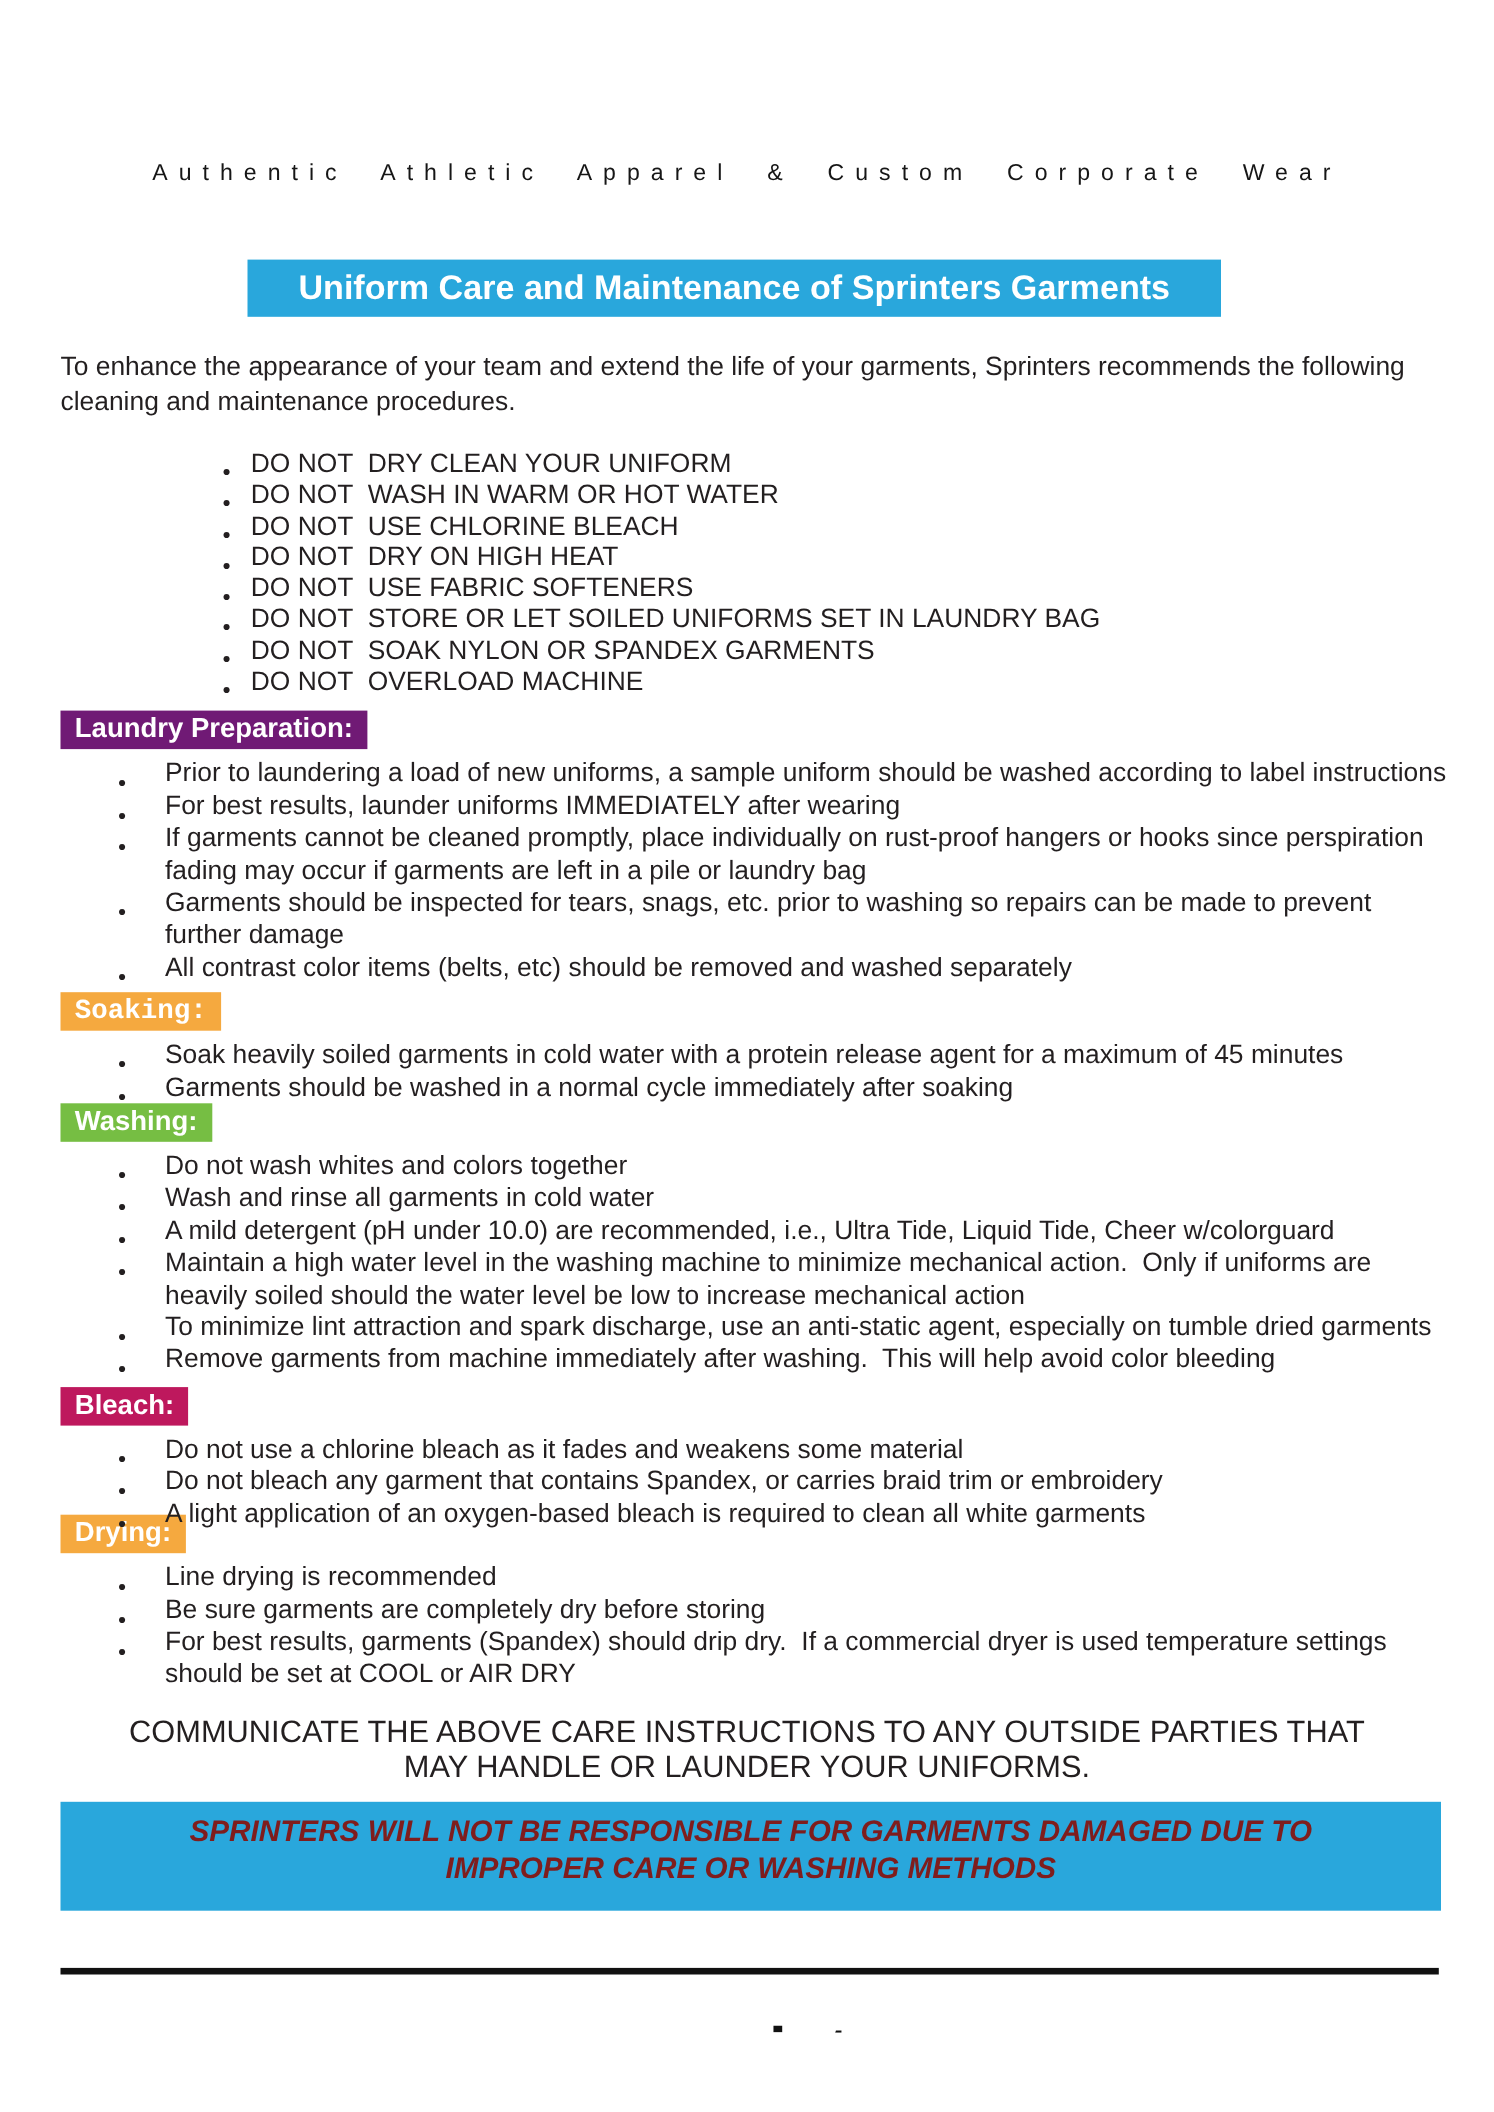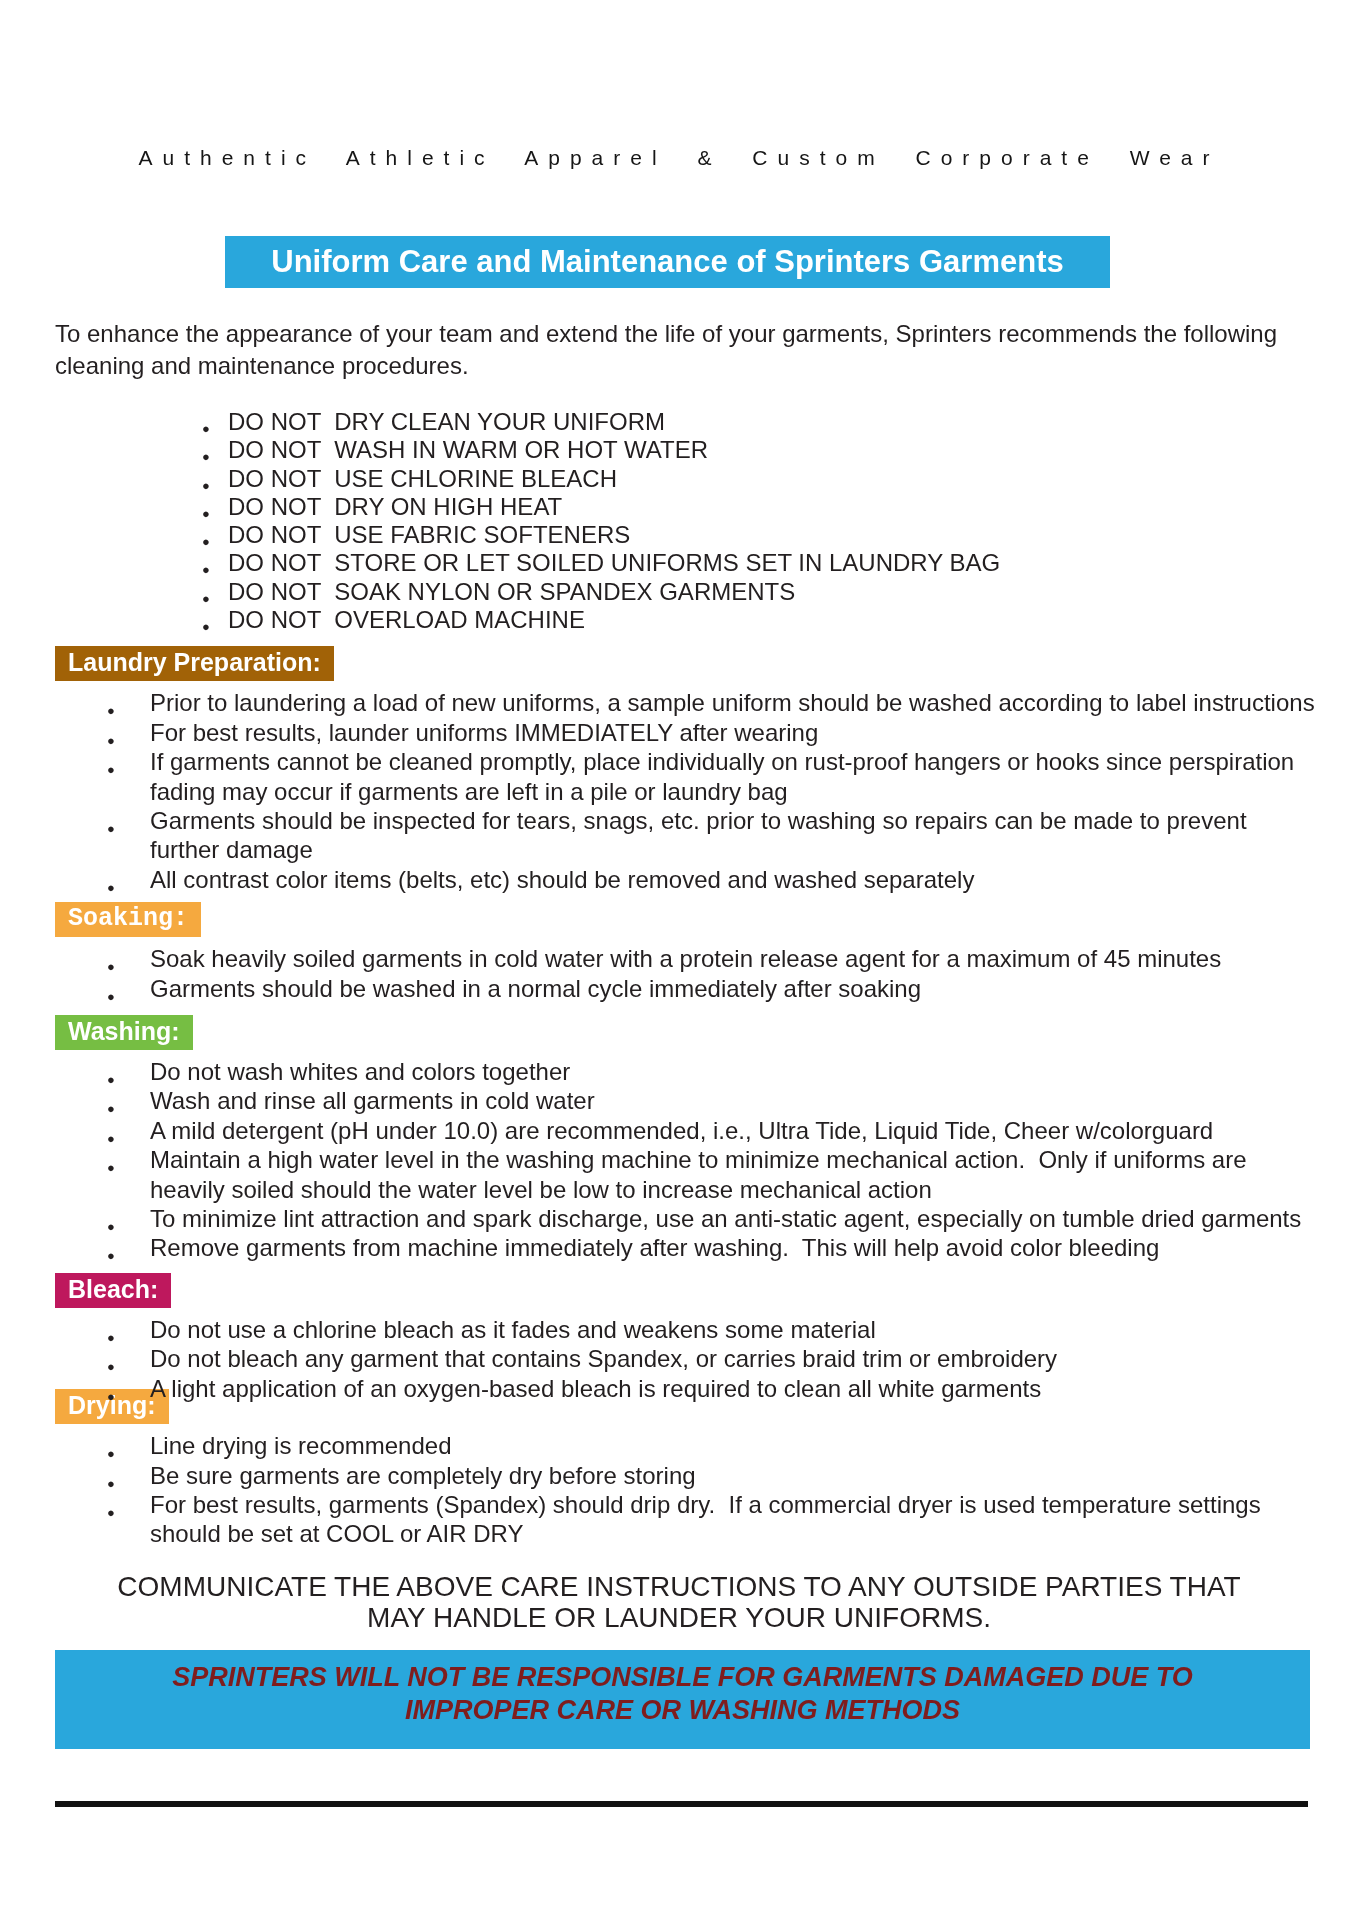--- a/index.html
+++ b/index.html
@@ -19,21 +19,21 @@
   .intro { margin:30px 45px 0 55px; font-size:24px; line-height:32px; }
 
   ul { list-style:none; margin:0; padding:0; }
   .donot-list { margin:26px 0 0 228px; font-size:24px; }
   .donot-item { position:relative; line-height:28.3px; white-space:pre-wrap; }
   .donot-item::before { content:"●"; position:absolute; left:-26px; top:7px; font-size:13px; }
 
   .care-section { margin-top:10px; }
   #sections section:nth-of-type(1) { margin-top:12px; }
   #sections section:nth-of-type(2) { margin-top:8px; }
-  #sections section:nth-of-type(3) { margin-top:12px; }
+  #sections section:nth-of-type(3) { margin-top:0px; }
   #sections section:nth-of-type(4) { margin-top:10px; }
   #sections section:nth-of-type(5) { margin-top:-14px; }
   .chip {
     display:inline-block; margin-left:55px; padding:3px 13px 5px;
     color:#ffffff; font-weight:700; font-size:25px; line-height:27px;
   }
   .sec-list { margin:7px 40px 0 150px; font-size:24px; }
   .sec-item { position:relative; line-height:29.4px; white-space:pre-wrap; }
   .sec-item::before { content:"●"; position:absolute; left:-43px; top:8px; font-size:13px; }
 
@@ -73,21 +73,21 @@
 
   <li class="donot-item"><span class="li-text">DO NOT  STORE OR LET SOILED UNIFORMS SET IN LAUNDRY BAG</span></li>
 
   <li class="donot-item"><span class="li-text">DO NOT  SOAK NYLON OR SPANDEX GARMENTS</span></li>
 
   <li class="donot-item"><span class="li-text">DO NOT  OVERLOAD MACHINE</span></li>
 </ul>
 
   <div id="sections">
   <section class="care-section">
-    <div class="chip" style="background-color: #a16207;">Laundry Preparation:</div>
+    <div class="chip" style="background-color: #701a75;">Laundry Preparation:</div>
     <ul class="sec-list">
   <li class="sec-item"><span class="li-text">Prior to laundering a load of new uniforms, a sample uniform should be washed according to label instructions</span></li>
 
   <li class="sec-item"><span class="li-text">For best results, launder uniforms IMMEDIATELY after wearing</span></li>
 
   <li class="sec-item"><span class="li-text">If garments cannot be cleaned promptly, place individually on rust-proof hangers or hooks since perspiration fading may occur if garments are left in a pile or laundry bag</span></li>
 
   <li class="sec-item"><span class="li-text">Garments should be inspected for tears, snags, etc. prior to washing so repairs can be made to prevent further damage</span></li>
 
   <li class="sec-item"><span class="li-text">All contrast color items (belts, etc) should be removed and washed separately</span></li>

